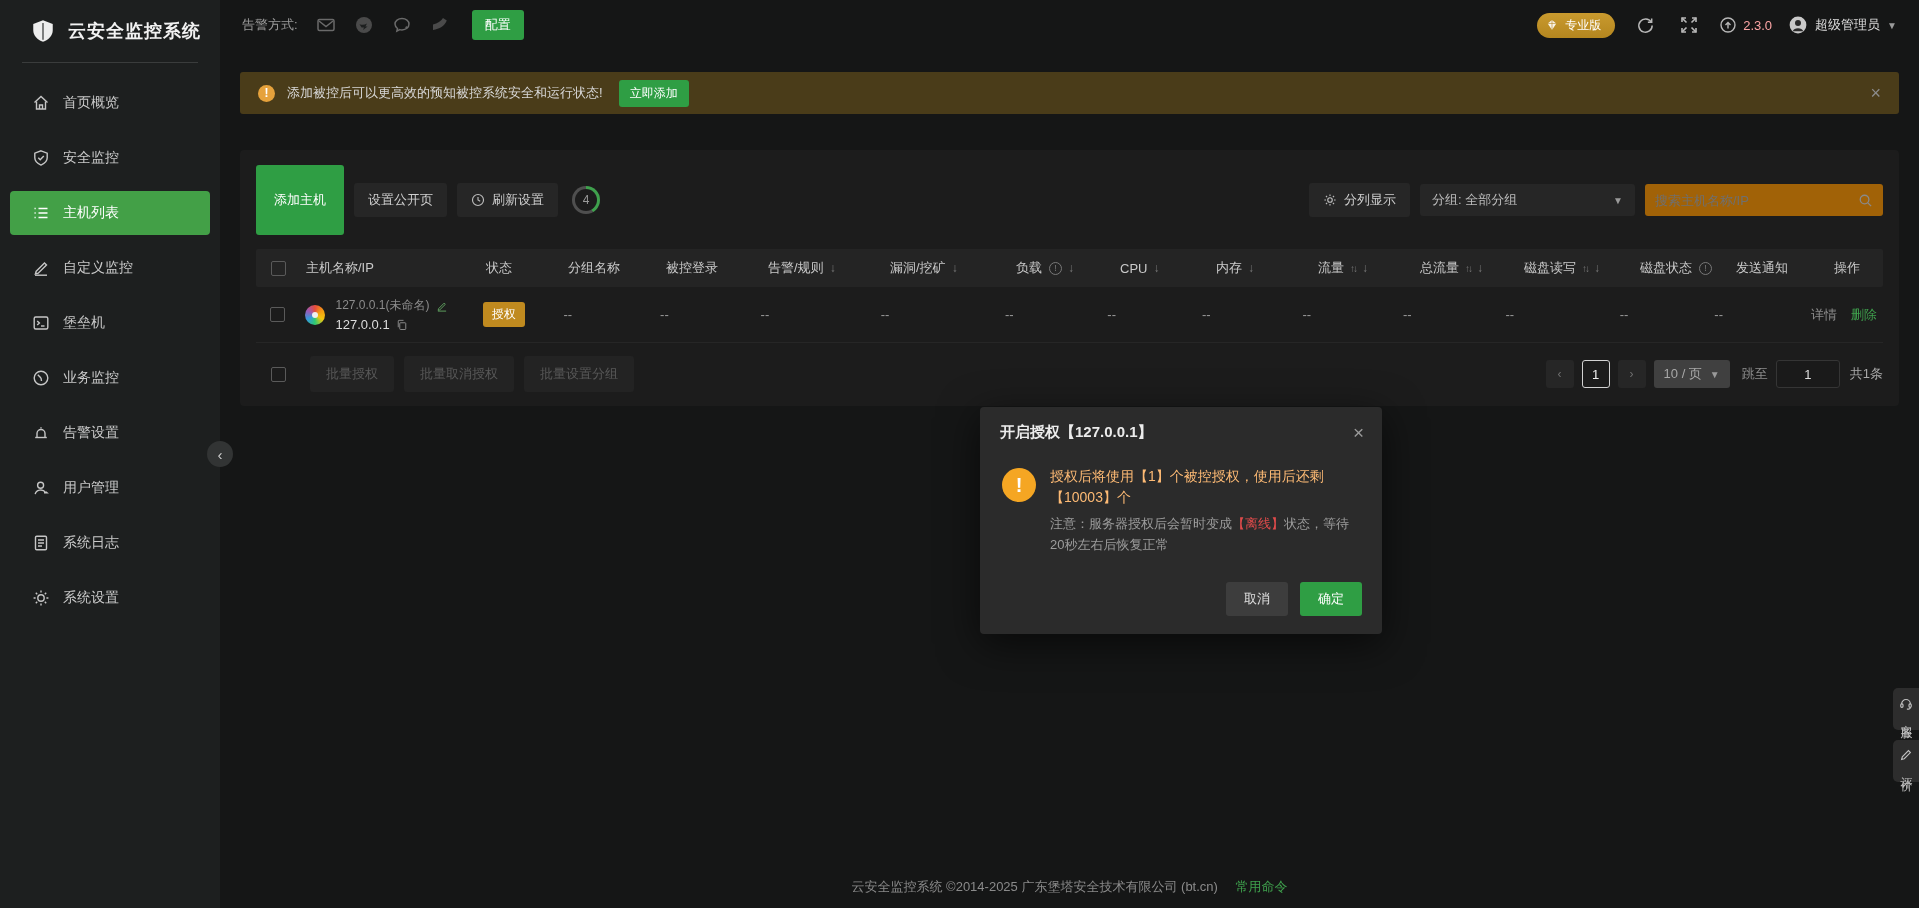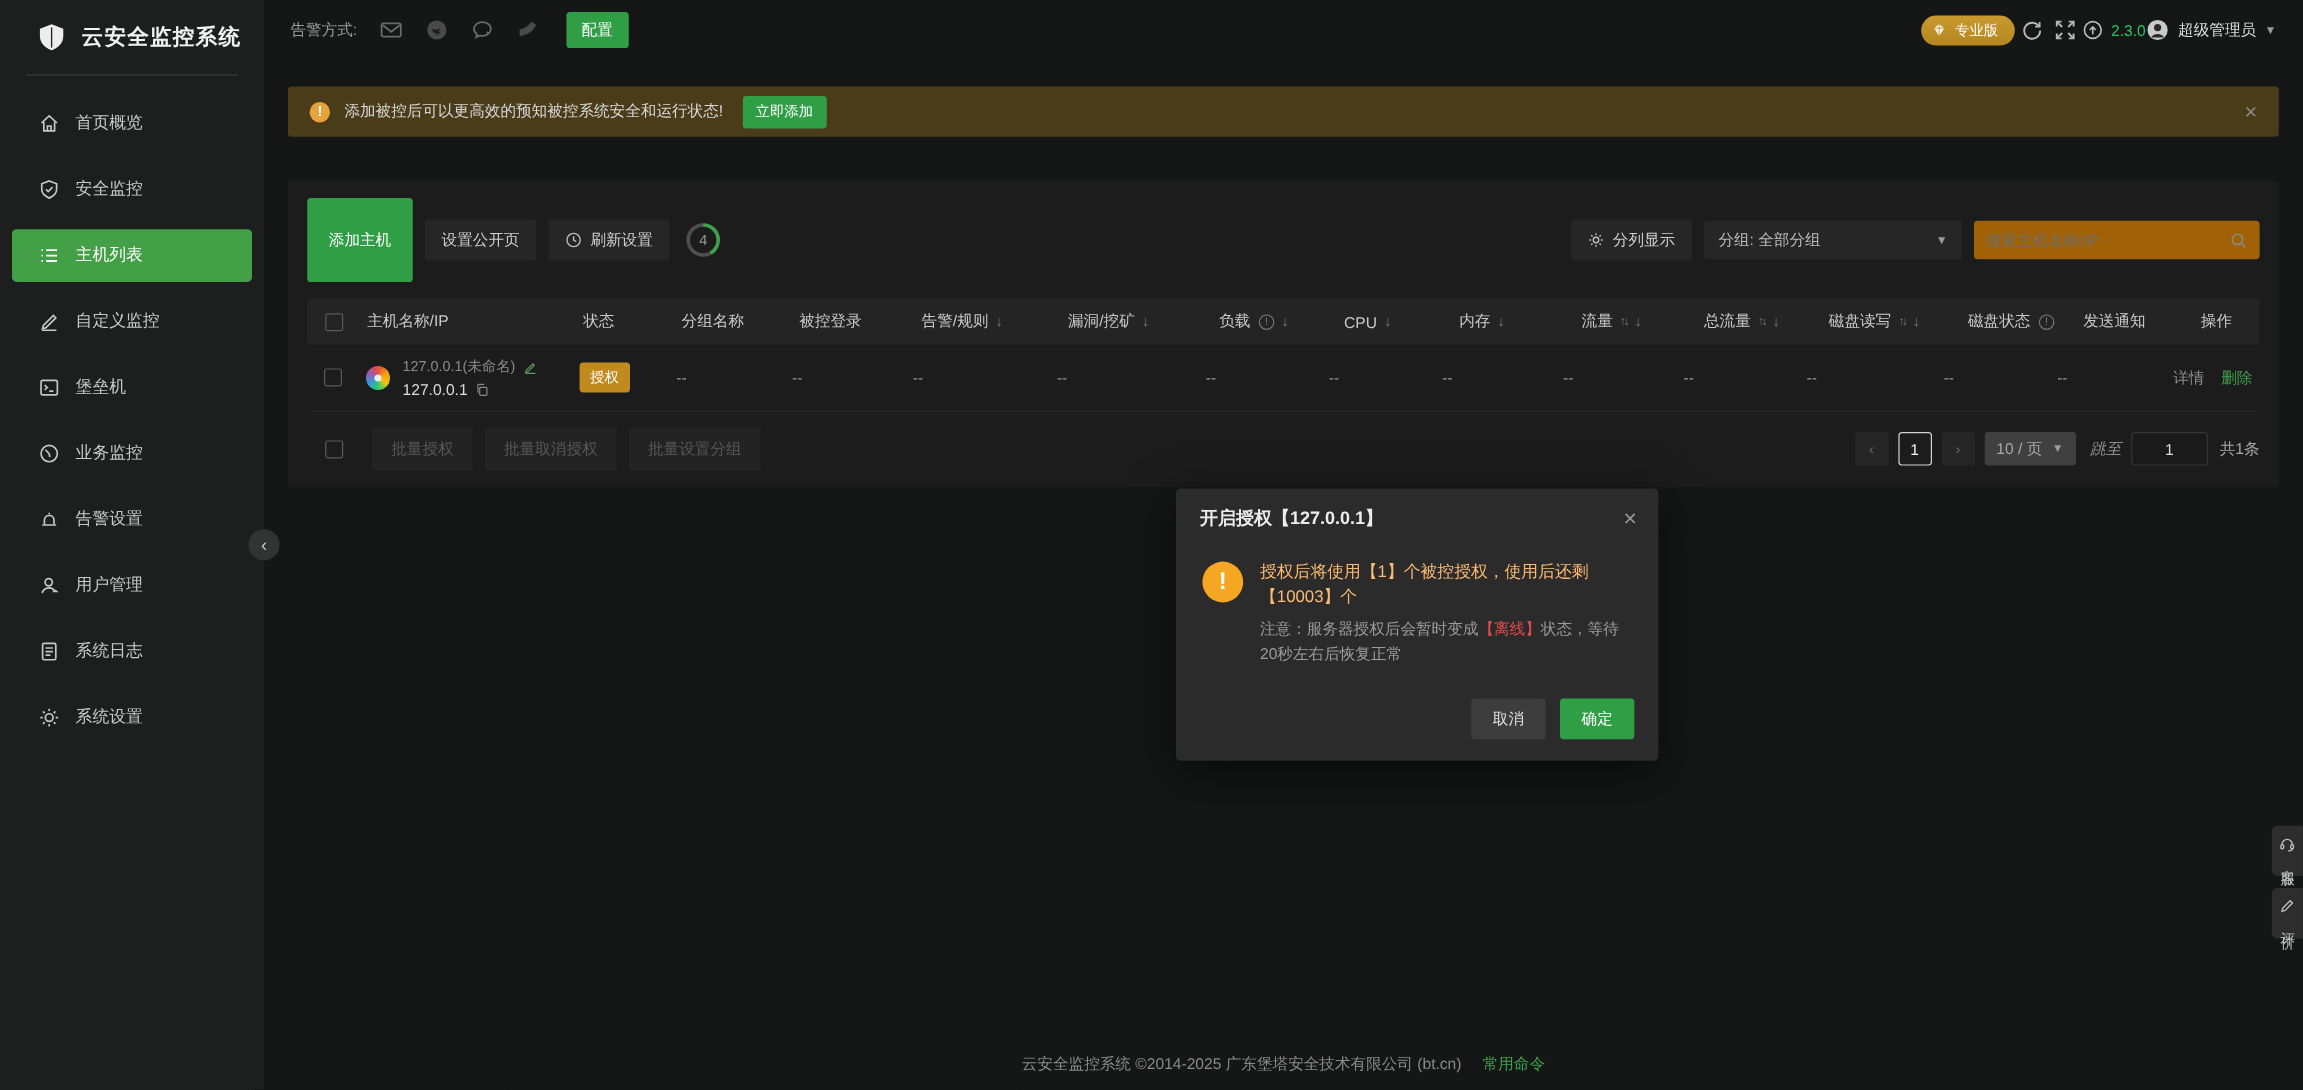--- a/index.html
+++ b/index.html
@@ -24,22 +24,22 @@
   .main { flex:1; display:flex; flex-direction:column; position:relative; min-width:0; }
   .topbar { height:50px; display:flex; align-items:center; padding:0 22px; gap:10px; }
   .alarm-label { color:#9a9a9a; margin-right:4px; }
   .tb-ico { width:22px; height:22px; display:flex; align-items:center; justify-content:center; margin:0 3px; }
   .btn { border:none; border-radius:3px; cursor:pointer; font-family:inherit; }
   .btn-green { background:#2f9e44; color:#fff; }
   .config-btn { padding:6px 13px; font-size:13px; margin-left:8px; }
   .topbar-spacer { flex:1; }
   .edition-badge { background:linear-gradient(180deg,#c99a2e,#b4861f); color:#fff; border-radius:13px;
     padding:4px 14px 4px 8px; font-size:12px; display:flex; align-items:center; gap:6px; }
-  .top-right { display:flex; align-items:center; }
-  .version-wrap { display:flex; align-items:center; gap:6px; color:#22c55e; }
+  .top-right { display:flex; align-items:center; gap:16px; }
+  .version-wrap { display:flex; align-items:center; gap:6px; color:#fca5a5; }
   .user-wrap { display:flex; align-items:center; gap:7px; color:#dedede; }
   .caret { color:#9a9a9a; font-size:10px; }
 
   .content { flex:1; padding:22px 20px 0 20px; position:relative; }
 
   
   .banner { height:42px; background:#4a3c19; border-radius:3px; display:flex; align-items:center;
     padding:0 18px; gap:12px; }
   .banner-icon { width:17px; height:17px; border-radius:50%; background:#e6a23c; color:#fff; font-weight:bold;
     font-size:12px; display:flex; align-items:center; justify-content:center; flex:none; }
@@ -100,21 +100,21 @@
   .batch-row { display:flex; align-items:center; margin-top:13px; gap:10px; }
   .batch-row .pad-check { width:44px; display:flex; justify-content:center; }
   .btn-disabled { background:#232323; color:#585858; padding:9px 16px; font-size:13px; border-radius:3px; }
   .pg { margin-left:auto; display:flex; align-items:center; gap:8px; }
   .pg-arrow { width:28px; height:28px; background:#262626; border-radius:3px; color:#6f6f6f;
     display:flex; align-items:center; justify-content:center; font-size:12px; cursor:pointer; }
   .pg-page { width:28px; height:28px; border:1px solid #d2d2d2; border-radius:3px; color:#f0f0f0;
     display:flex; align-items:center; justify-content:center; font-size:13px; cursor:pointer; }
   .pg-size { height:28px; background:#404040; border-radius:3px; color:#a8a8a8; display:flex;
     align-items:center; gap:8px; padding:0 10px; cursor:pointer; }
-  .pg-jump-label { color:#8d8d8d; margin-left:4px;font-style:italic; }
+  .pg-jump-label { color:#8d8d8d; margin-left:4px; }
   .pg-jump { width:64px; height:28px; background:#1a1a1a; border:1px solid #353535; border-radius:3px;
     color:#ddd; text-align:center; font-size:13px; font-family:inherit; outline:none; }
   .pg-total { color:#a8a8a8; margin-left:2px; }
 
   
   .modal { position:absolute; left:760px; top:357px; width:402px; background:#2b2b2b; border-radius:4px;
     box-shadow:0 10px 40px rgba(0,0,0,.6); z-index:20; }
   .modal-header { display:flex; align-items:center; justify-content:space-between; padding:16px 18px 10px 20px; }
   .modal-title { color:#ececec; font-size:15px; font-weight:bold; }
   .modal-close { color:#9a9a9a; font-size:19px; cursor:pointer; line-height:1; }

